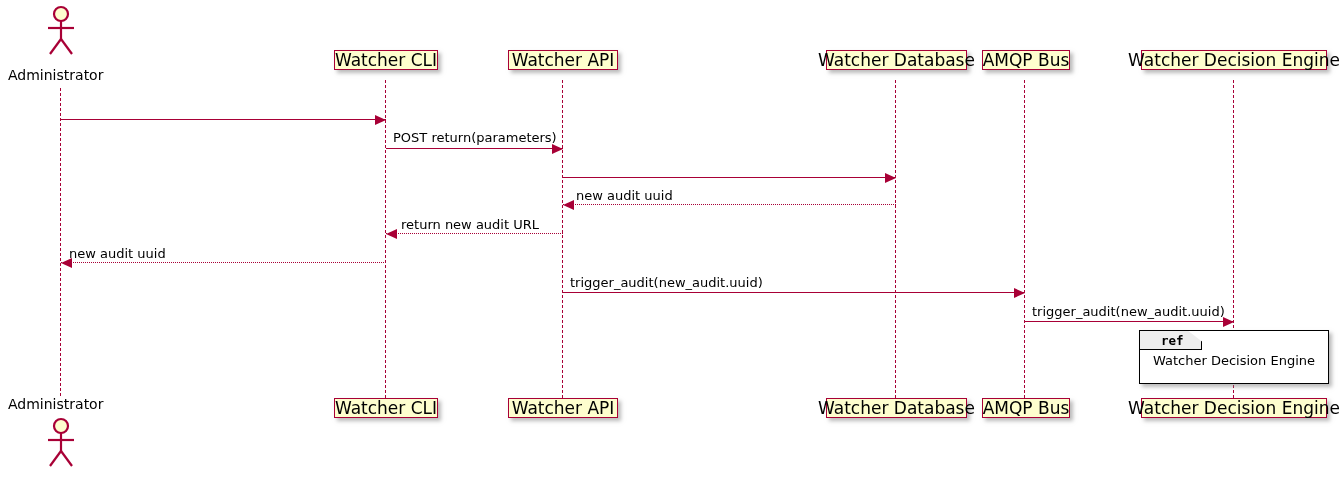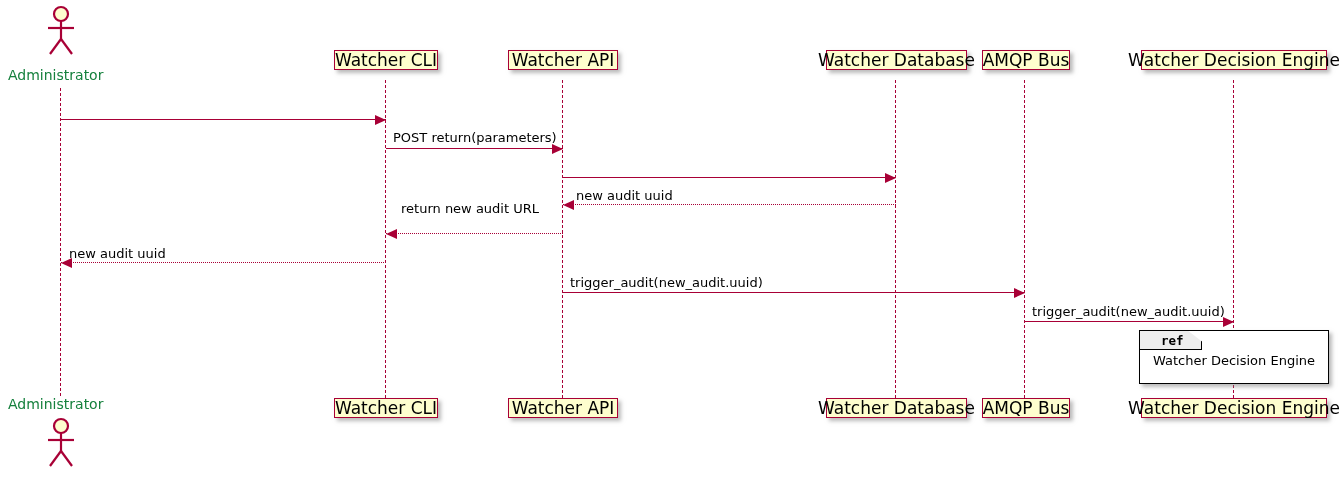--- a/index.html
+++ b/index.html
@@ -30,21 +30,21 @@
     justify-content: center;
     white-space: nowrap;
     box-shadow: 3px 3px 4px rgba(130,130,130,0.55);
     height: 20px;
   }
 
   
   .actor-label {
     position: absolute;
     font-size: 14px;
-    color: #15803d;
+    color: #000000;
     white-space: nowrap;
   }
   .actor-fig {
     position: absolute;
     width: 46px;
     height: 52px;
   }
 
   
   .lifeline {
@@ -191,21 +191,21 @@
     <div class="msg-line" style="left: 386px; top: 148px; width: 177px;"></div>
     <div class="arrow-head right" style="top: 143.5px; left: 552px;"></div>
     <div class="msg-label" style="left: 393px; top: 131px;">POST return(parameters)</div>
     <div class="msg-line" style="left: 563px; top: 177px; width: 333px;"></div>
     <div class="arrow-head right" style="top: 172.5px; left: 885px;"></div>
     <div class="msg-line dotted" style="left: 563px; top: 204px; width: 333px;"></div>
     <div class="arrow-head left" style="top: 199.5px; left: 563px;"></div>
     <div class="msg-label" style="left: 576px; top: 189px;">new audit uuid</div>
     <div class="msg-line dotted" style="left: 386px; top: 233px; width: 177px;"></div>
     <div class="arrow-head left" style="top: 228.5px; left: 386px;"></div>
-    <div class="msg-label" style="left: 401px; top: 202px; text-align: center;">return new audit URL</div>
+    <div class="msg-label" style="left: 401px; top: 218px; text-align: center;">return new audit URL</div>
     <div class="msg-line dotted" style="left: 61px; top: 262px; width: 325px;"></div>
     <div class="arrow-head left" style="top: 257.5px; left: 61px;"></div>
     <div class="msg-label" style="left: 69px; top: 247px;">new audit uuid</div>
     <div class="msg-line" style="left: 563px; top: 292px; width: 462px;"></div>
     <div class="arrow-head right" style="top: 287.5px; left: 1014px;"></div>
     <div class="msg-label" style="left: 570px; top: 276px;">trigger_audit(new_audit.uuid)</div>
     <div class="msg-line" style="left: 1025px; top: 321px; width: 209px;"></div>
     <div class="arrow-head right" style="top: 316.5px; left: 1223px;"></div>
     <div class="msg-label" style="left: 1032px; top: 305px;">trigger_audit(new_audit.uuid)</div>
     <div class="ref-box" style="left: 1139px; top: 330px; width: 190px; height: 54px;">

